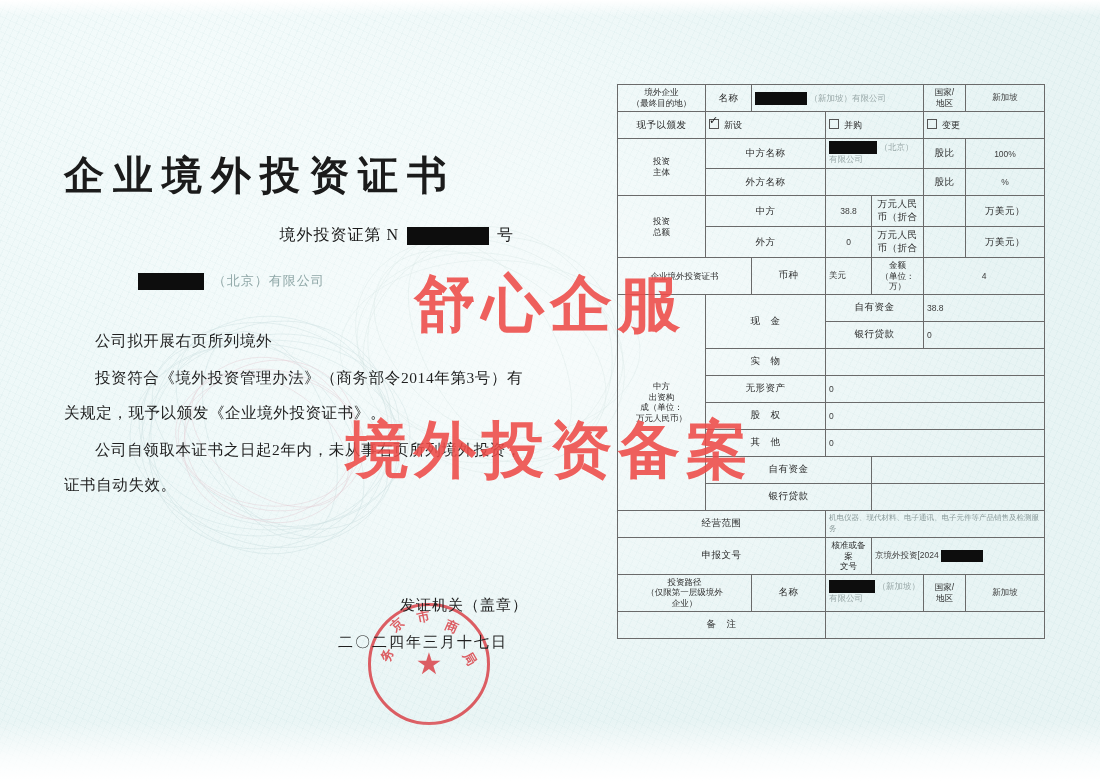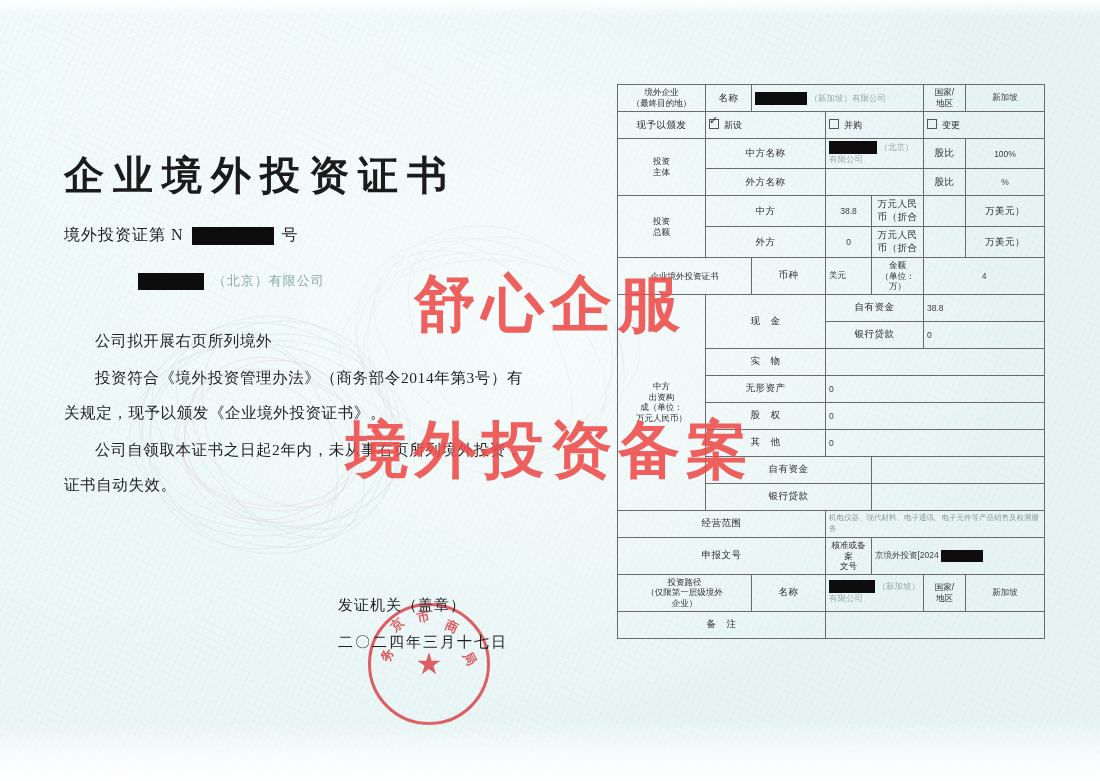--- a/index.html
+++ b/index.html
@@ -66,20 +66,21 @@
   .cert-title {
     font-family: "DejaVu Serif", serif;
     font-size: 40px;
     font-weight: bold;
     letter-spacing: 9px;
     color: #1b1b1b;
     white-space: nowrap;
   }
   .cert-number-row {
     margin-top: 22px;
+    text-align: right;
     padding-right: 20px;
     font-size: 16px;
     color: #1b1b1b;
     letter-spacing: 1px;
   }
   .redact {
     display: inline-block;
     background: #0d0d0d;
     vertical-align: middle;
   }
@@ -110,20 +111,21 @@
     left: 330px;
     top: 596px;
     width: 260px;
     text-align: left;
   }
   .issuer-line {
     font-size: 15px;
     color: #1f1f1f;
     letter-spacing: 1px;
     margin-left: 8px;
+    text-align: center;
   }
   .date-line {
     margin-top: 18px;
     margin-left: 8px;
     font-size: 15px;
     color: #1f1f1f;
     letter-spacing: 2px;
   }
   
   .seal {

